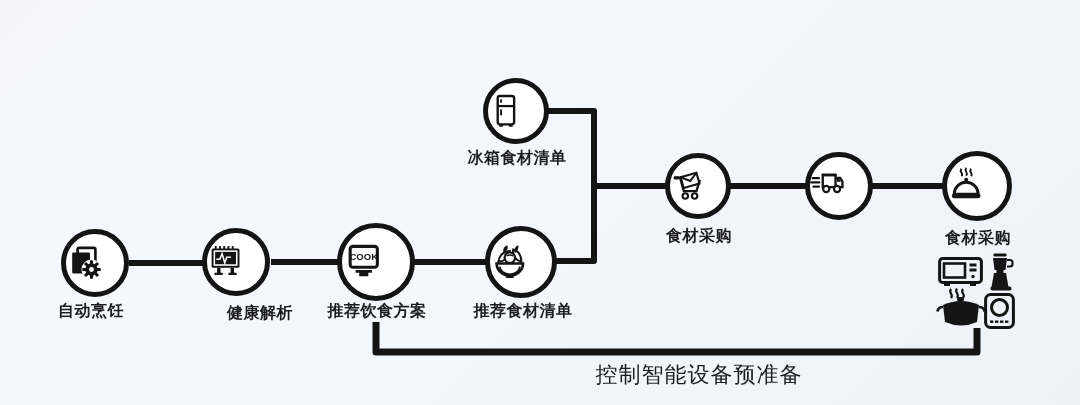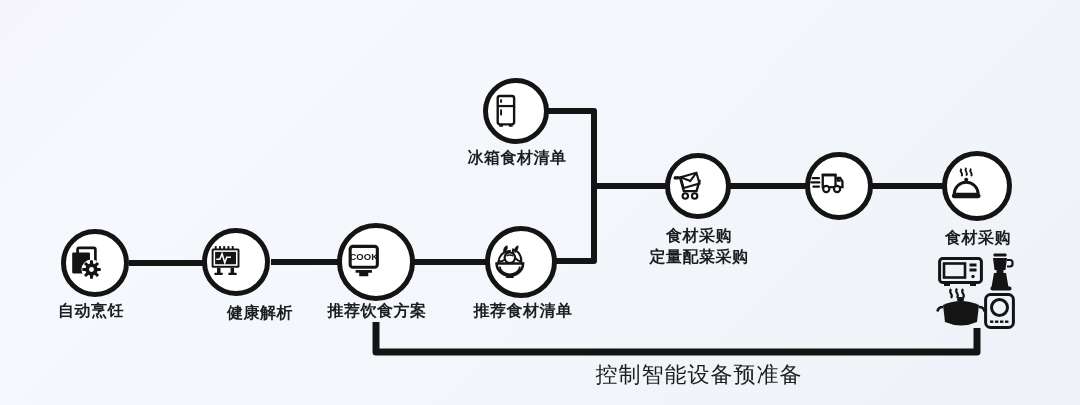--- a/index.html
+++ b/index.html
@@ -140,21 +140,20 @@
         <rect x="16" y="9" width="22" height="15" fill="#fff" stroke="#141414" stroke-width="2.8"></rect>
         <path d="M16 9 L27 17.5 L38 9" fill="none" stroke="#141414" stroke-width="2.8"></path>
       </g>
       <rect x="5" y="11" width="7" height="4.5" rx="1.5" fill="#141414"></rect>
       <path d="M9 13 H13.5 L18.5 31 H35.5 L40 16" fill="none" stroke="#141414" stroke-width="3.2"></path>
       <circle cx="20.5" cy="37.5" r="3.6" fill="#fff" stroke="#141414" stroke-width="2.8"></circle>
       <circle cx="33" cy="37.5" r="3.6" fill="#fff" stroke="#141414" stroke-width="2.8"></circle>
     </svg>
   </div>
   <div class="node-label" style="left:699px;top:227px;">食材采购</div>
-  <div class="node-label" style="left:699px;top:248px;">定量配菜采购</div>
 
   <div class="node-circle" style="left:805px;top:152px;width:68px;height:68px;">
     <svg viewBox="0 0 48 48">
       <g fill="#141414">
         <rect x="2" y="13" width="11" height="2.8" rx="1.4"></rect>
         <rect x="0.5" y="18.5" width="13" height="2.8" rx="1.4"></rect>
         <rect x="3" y="24" width="10" height="2.8" rx="1.4"></rect>
         <rect x="15" y="8.5" width="19.5" height="3.5" rx="1.5"></rect>
       </g>
       <path d="M16.5 10.5 H33 V26 H16.5 Z" fill="none" stroke="#141414" stroke-width="3"></path>

